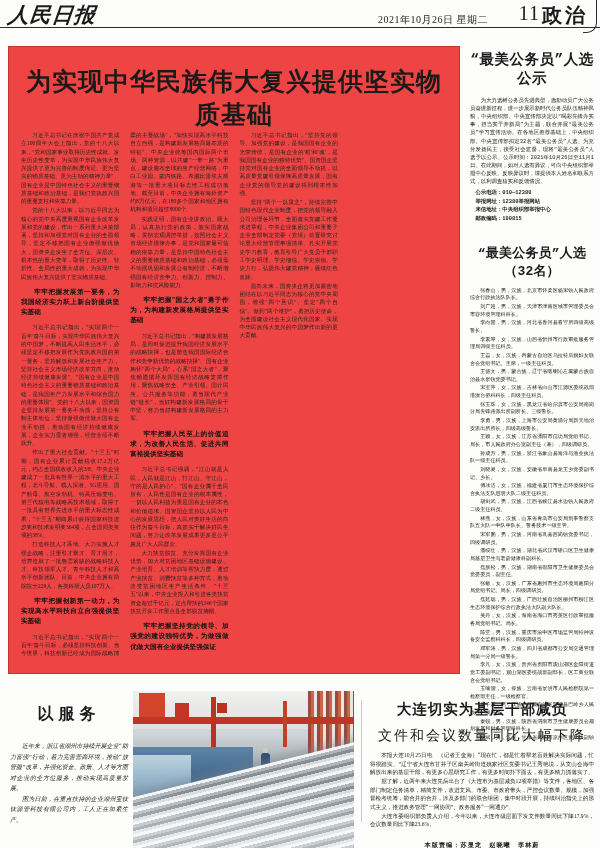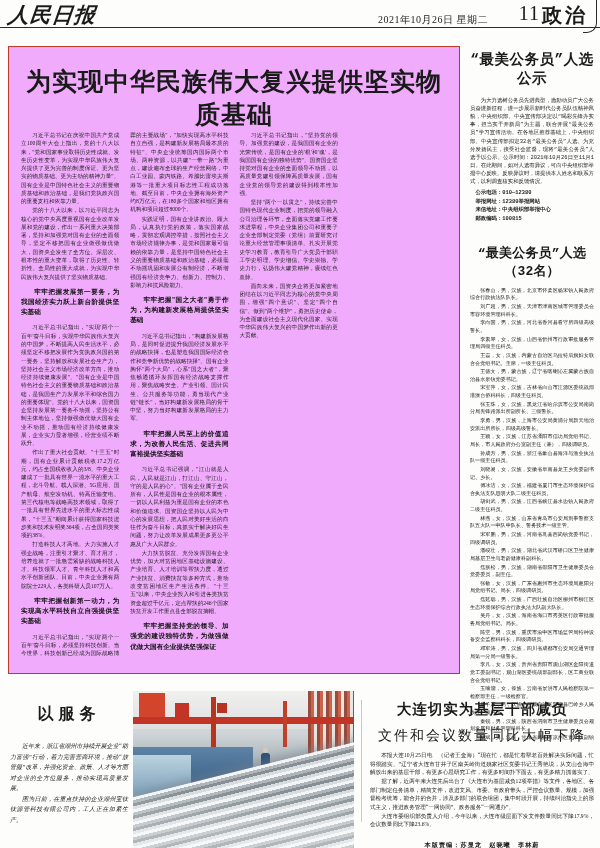--- a/index.html
+++ b/index.html
@@ -9,21 +9,21 @@
 
   
   .header { position:absolute; left:0; top:0; width:600px; height:28px; border-bottom:1.2px solid #2a2a2a; }
   .masthead { position:absolute; left:8px; top:1px; font-size:21px; font-weight:bold; font-style:italic; letter-spacing:1px; transform:skewX(-6deg); font-family:"DejaVu Serif",serif; }
   .dateline { position:absolute; right:112px; top:13px; font-size:10px; color:#222; letter-spacing:.5px; }
   .pageno { position:absolute; right:60px; top:2px; font-size:20px; letter-spacing:1px; }
   .section { position:absolute; right:12px; top:2px; font-size:20px; font-weight:bold; letter-spacing:3px; }
   .corner-bracket { position:absolute; right:3px; top:0; width:14px; height:33px; border-right:1.2px solid #2a2a2a; border-bottom:1.2px solid #2a2a2a; border-bottom-right-radius:10px; }
 
   
-  .main-box { position:absolute; left:8px; top:46px; width:452px; height:628px; border:1.6px solid #bf3a2b; background:#f0abfc; padding:10px 12px 8px; }
+  .main-box { position:absolute; left:8px; top:46px; width:452px; height:628px; border:1.6px solid #bf3a2b; background:#ef4444; padding:10px 12px 8px; }
   .main-title { text-align:center; font-size:25px; font-weight:bold; font-family:"Liberation Sans","DejaVu Sans",sans-serif; letter-spacing:1px; margin-top:8px; }
   .main-byline { text-align:center; font-size:7px; color:#333; margin:10px 0 9px; letter-spacing:1px; }
   .article-body { column-count:4; column-gap:11px; column-fill:auto; height:534px; overflow:hidden; font-size:5.6px; line-height:1.48; text-align:justify; color:#222; }
   .para { text-indent:2em; margin:0 0 1px; }
   .subhead { font-weight:bold; font-size:6.6px; line-height:1.55; margin:6px 0; text-indent:2em; font-family:"Liberation Sans","DejaVu Sans",sans-serif; color:#111; }
 
   
   .sidebar { position:absolute; left:470px; top:50px; width:124px;font-family:Liberation Mono, monospace; }
   .ann-title { font-size:14.5px; font-weight:bold; text-align:center; letter-spacing:0.5px; margin-bottom:9px; }
   .small-body { font-size:5.4px; line-height:1.5; text-align:justify; }

